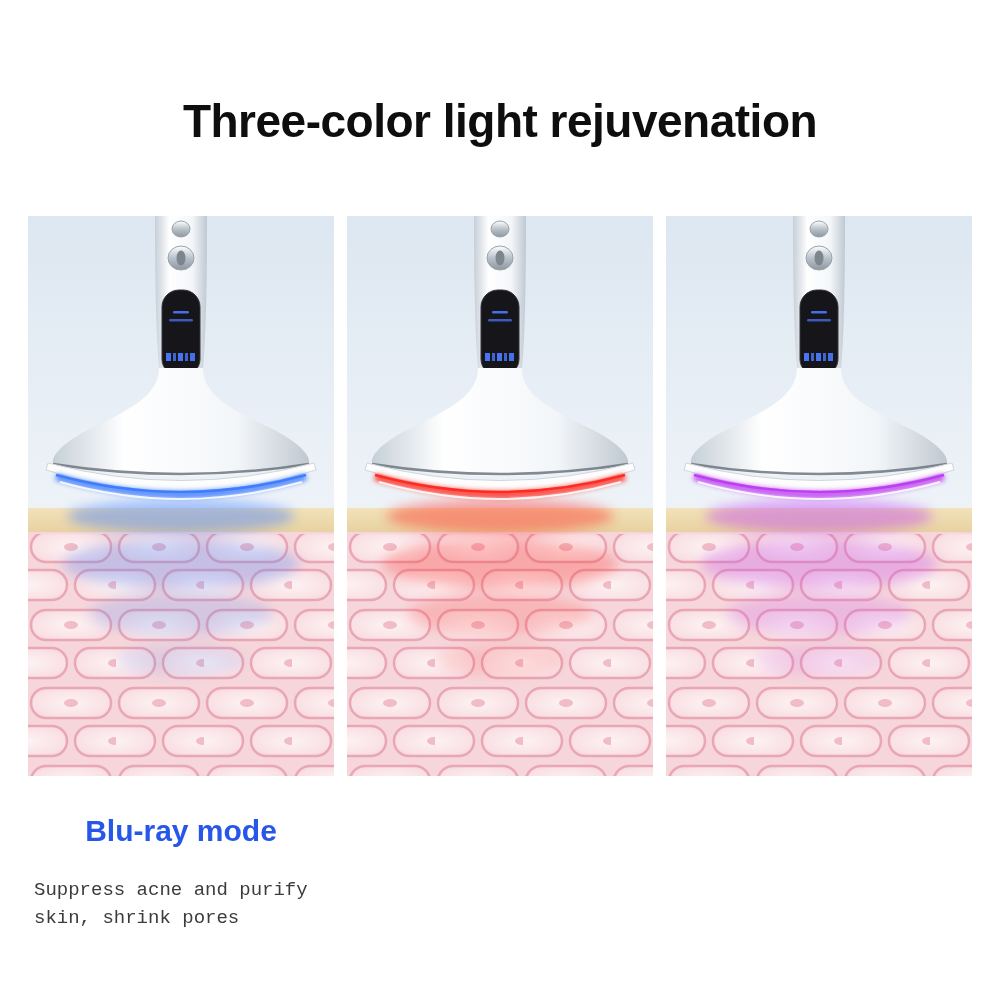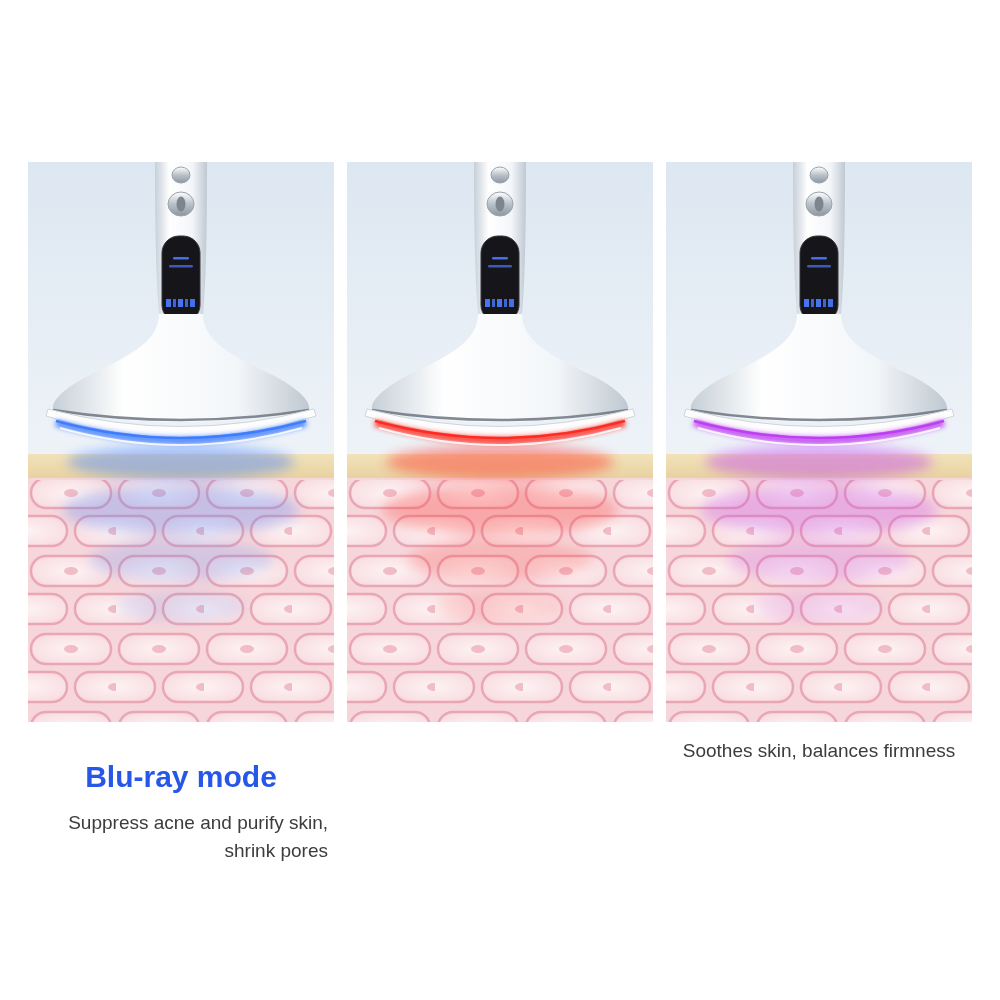--- a/index.html
+++ b/index.html
@@ -33,35 +33,37 @@
   .figure-slot svg { display:block; }
   .mode-label {
     margin-top:38px;
     font-size:30px;
     font-weight:bold;
     color:var(--mode-color,#333);
     text-align:center;
     white-space:nowrap;
   }
   .mode-desc {
-    margin-top:15px;
+    margin-top:29px;
     font-size:19px;
     color:#3c3c3c;
-    text-align:right;
+    text-align:left;
     line-height:1.45;
     padding:0 6px;
+    font-family:Liberation Mono, monospace;
   }
   .glow-fill { fill: var(--glow,#888); }
   .glow-stroke { stroke: var(--glow,#888); }
 </style>
 </head>
 <body>
 
 <div class="page">
 
+  <h1 class="title">Three-color light rejuvenation</h1>
 
   <div class="panels">
 
     <div class="panel" style="--glow: #3f7dff; --mode-color: #2757e8;">
       <div class="figure-slot">
   <svg viewBox="0 0 306 560" width="306" height="560">
     <defs>
       <linearGradient id="bgGrad" x1="0" y1="0" x2="0" y2="1">
         <stop offset="0" stop-color="#dde7f1"></stop>
         <stop offset="1" stop-color="#eef3f8"></stop>
@@ -327,17 +329,16 @@
       <path d="M25,248 Q153,268 281,248" fill="none" stroke="#6d7680" stroke-width="2.5" opacity="0.85"></path>
 
       <path d="M20,247 Q153,282 286,247 L288,254 Q153,297 18,254 Z" fill="#fdfdfd" stroke="#cfd6dc" stroke-width="1"></path>
 
       <path class="glow-stroke" d="M28,261 Q153,296 278,261" fill="none" stroke-width="7" opacity="0.9" filter="url(#blur3)"></path>
       <path class="glow-stroke" d="M28,259 Q153,293 278,259" fill="none" stroke-width="2.5"></path>
       <path d="M32,266 Q153,300 274,266" fill="none" stroke="#ffffff" stroke-width="2" opacity="0.85"></path>
     </g>
   </svg>
 </div>
-      <div class="mode-desc">Soothes skin, balances firmness</div>
     </div>
 
   </div>
 </div>
 
 </body></html>

